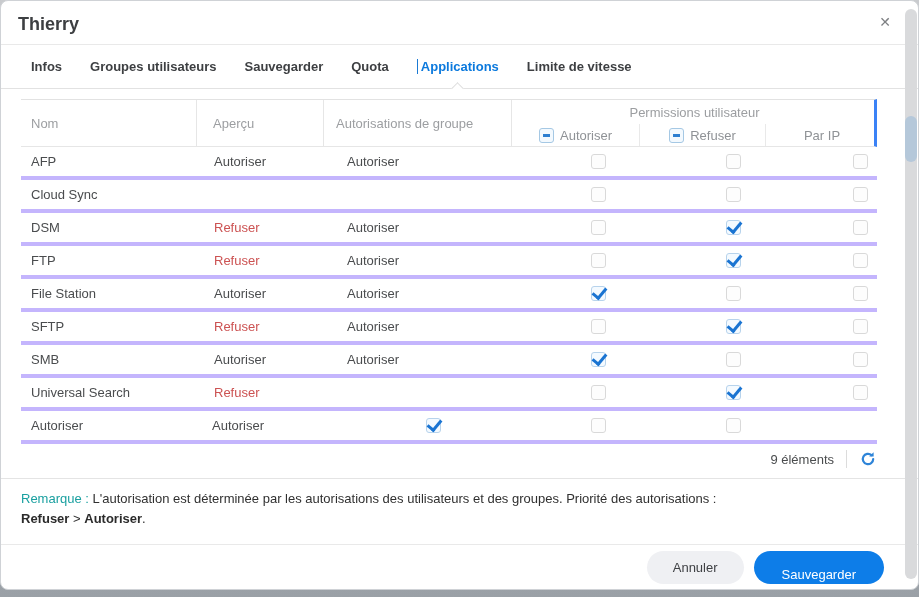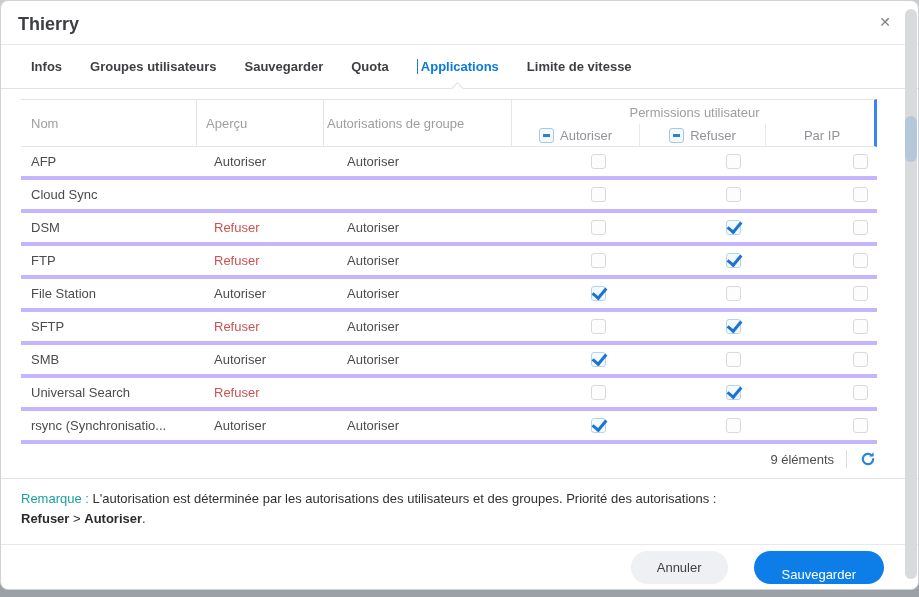--- a/index.html
+++ b/index.html
@@ -28,22 +28,22 @@
          transform:rotate(45deg); z-index:2; }
 
   
   .table { position:absolute; left:20px; top:98px; width:856px; }
   .thead { display:grid; grid-template-columns:175px 127px 188px 366px; height:48px;
            border-top:1px solid #e2e2e2; border-bottom:1px solid #e6e6e6; border-right:3px solid #3b82f6;
            box-sizing:border-box; color:#9c9ea1; font-size:13px; }
   .th { display:flex; align-items:center; border-left:1px solid #e6e6e6; box-sizing:border-box; }
   .th.first { border-left:none; }
   .th.c-name { padding-left:10px; }
-  .th.c-preview { padding-left:9px; }
-  .th.c-group { padding-left:3px; }
+  .th.c-preview { padding-left:16px; }
+  .th.c-group { padding-left:12px; }
   .th-group { display:flex; flex-direction:column; border-left:1px solid #e6e6e6; box-sizing:border-box; }
   .th-group-top { height:24px; display:flex; align-items:center; justify-content:center; }
   .th-sub { display:grid; grid-template-columns:127px 126px 113px; flex:1; }
   .th-sub-cell { display:flex; align-items:center; justify-content:center; gap:6px;
                  border-left:1px solid #e9e9e9; box-sizing:border-box; color:#8f9296; }
   .th-sub-cell.first { border-left:none; }
 
   .checkbox { display:inline-block; width:15px; height:15px; border:1px solid #d9d9d9; border-radius:3px;
               background:#fdfdfd; box-sizing:border-box; position:relative; cursor:pointer; }
   .checkbox.indeterminate { border-color:#a5c8e4; background:#f3f9fe; }
@@ -70,21 +70,21 @@
 
   .hr-full { position:absolute; top:477px; left:0; right:0; height:1px; background:#e4e4e4; }
 
   
   .note { position:absolute; top:488px; left:20px; right:40px; font-size:13px; color:#303030; line-height:20px; }
   .note-label { color:#1aa0a0; }
   .note b { color:#2b2b2b; }
 
   
   .footer { position:absolute; left:0; right:0; top:543px; height:46px; border-top:1px solid #e9e9e9;
-            display:flex; align-items:center; justify-content:flex-end; gap:26px; padding-right:34px;
+            display:flex; align-items:center; justify-content:flex-end; gap:10px; padding-right:34px;
             box-sizing:border-box; }
   .btn { height:33px; border:none; border-radius:17px; font-size:13px; cursor:pointer;
          font-family:"Liberation Sans", sans-serif; }
   .btn-cancel { background:#eff0f3; color:#3f4144; padding:0 26px; }
   .btn-save { background:#0d7de8; color:#fff; padding:16px 28px; }
 
   
   .scrollbar { position:absolute; top:8px; bottom:10px; right:1px; width:12px; background:#d9dadc;
                border-radius:6px; }
   .scroll-thumb { position:absolute; top:107px; left:0; width:12px; height:46px; background:#b5c8da;
@@ -247,21 +247,20 @@
         </div>
         <div class="cell c-check">
           <span class="checkbox checked"></span>
         </div>
         <div class="cell c-check">
           <span class="checkbox"></span>
         </div>
       </div>
 
       <div class="trow">
-        <div class="cell c-name">rsync (Synchronisatio...</div>
         <div class="cell c-preview">Autoriser</div>
         <div class="cell c-group">Autoriser</div>
         <div class="cell c-check">
           <span class="checkbox checked"></span>
         </div>
         <div class="cell c-check">
           <span class="checkbox"></span>
         </div>
         <div class="cell c-check">
           <span class="checkbox"></span>

